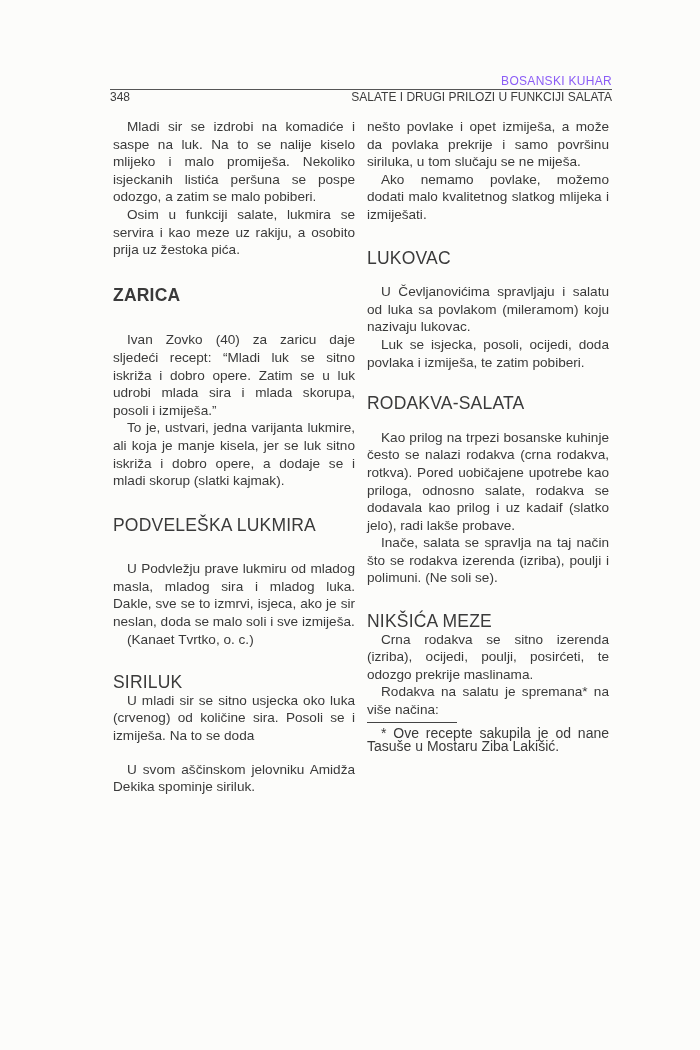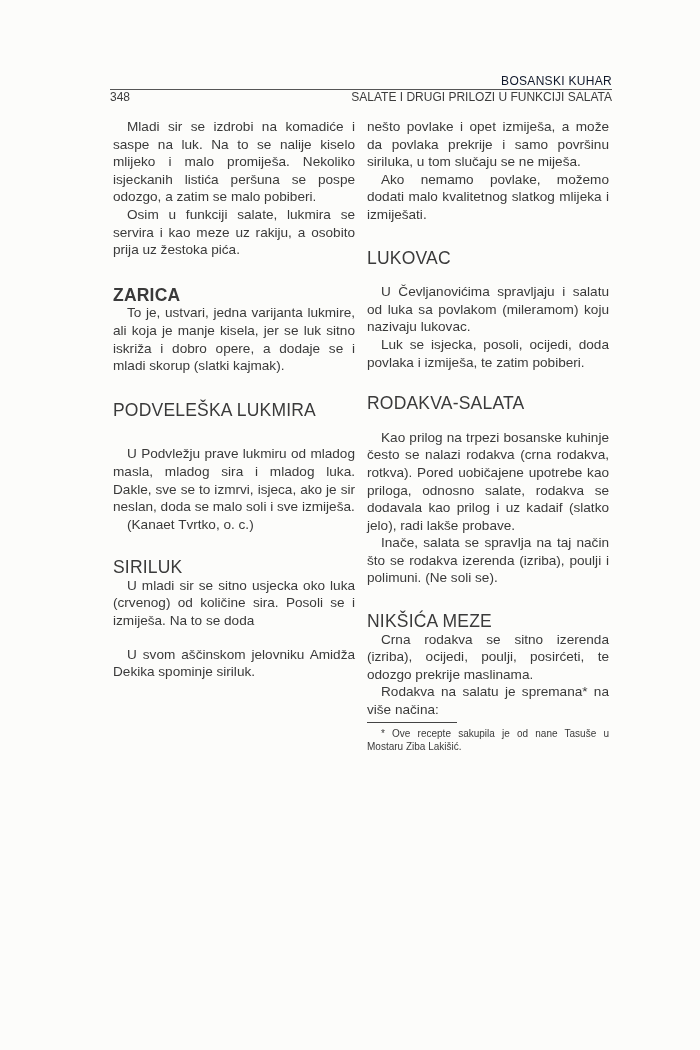--- a/index.html
+++ b/index.html
@@ -4,53 +4,54 @@
 <style>
   html, body { margin: 0; padding: 0; }
   body {
     width: 700px; height: 1050px; background: #fcfcfa; position: relative; overflow: hidden;
     font-family: "Liberation Sans", sans-serif; color: #3a3a3a;
   }
   .header {
     position: absolute; left: 110px; top: 74px; width: 502px;
   }
   .header .book {
-    text-align: right; font-size: 12px; letter-spacing: 0.3px; color: #0f172a; height: 14px; line-height: 14px;
+    text-align: right; font-size: 12px; letter-spacing: 0.3px; color: #8b5cf6; height: 14px; line-height: 14px;
   }
   .header .rule { border-top: 1.5px solid #555; margin-top: 1px; }
   .header .row { display: flex; justify-content: space-between; font-size: 12px; line-height: 14px; color: #3c3c3c; }
   .col {
     position: absolute; top: 118px; width: 242px; font-size: 13.6px; line-height: 17.6px;
   }
   .col.left { left: 113px; }
   .col.right { left: 367px; }
   p { margin: 0; text-align: justify; text-indent: 14px; }
   h2 {
     margin: 0; font-weight: normal; font-size: 17.5px; letter-spacing: 0.2px; color: #3a3a3a;
   }
   .fnrule { width: 90px; border-top: 1.2px solid #444; margin-top: 3px; }
-  .footnote { font-size: 10px; line-height: 13px; margin-top: 4px; text-indent: 14px; }
+  .footnote { font-size: 14px; line-height: 13px; margin-top: 4px; text-indent: 14px; }
 </style>
 </head>
 <body>
 
 <div class="header">
   <div class="book">BOSANSKI KUHAR</div>
   <div class="rule"></div>
   <div class="row">
     <span>348</span>
     <span>SALATE I DRUGI PRILOZI U FUNKCIJI SALATA</span>
   </div>
 </div>
 
 <div class="col left">
   <p>Mladi sir se izdrobi na komadiće i saspe na luk. Na to se nalije kiselo mlijeko i malo promiješa. Nekoliko isjeckanih listića peršuna se pospe odozgo, a zatim se malo pobiberi.</p>
   <p>Osim u funkciji salate, lukmira se servira i kao meze uz rakiju, a osobito prija uz žestoka pića.</p>
 
   <h2 style="margin-top:28px;font-weight:bold;">ZARICA</h2>
+  <p style="margin-top:27px;">Ivan Zovko (40) za zaricu daje sljedeći recept: “Mladi luk se sitno iskriža i dobro opere. Zatim se u luk udrobi mlada sira i mlada skorupa, posoli i izmiješa.”</p>
   <p>To je, ustvari, jedna varijanta lukmire, ali koja je manje kisela, jer se luk sitno iskriža i dobro opere, a dodaje se i mladi skorup (slatki kajmak).</p>
 
   <h2 style="margin-top:27px;">PODVELEŠKA LUKMIRA</h2>
   <p style="margin-top:26px;">U Podvležju prave lukmiru od mladog masla, mladog sira i mladog luka. Dakle, sve se to izmrvi, isjeca, ako je sir neslan, doda se malo soli i sve izmiješa.</p>
   <p>(Kanaet Tvrtko, o. c.)</p>
 
   <h2 style="margin-top:26px;">SIRILUK</h2>
   <p>U mladi sir se sitno usjecka oko luka (crvenog) od količine sira. Posoli se i izmiješa. Na to se doda</p>
   <p style="margin-top:16px;">U svom aščinskom jelovniku Amidža Dekika spominje siriluk.</p>
 </div>

